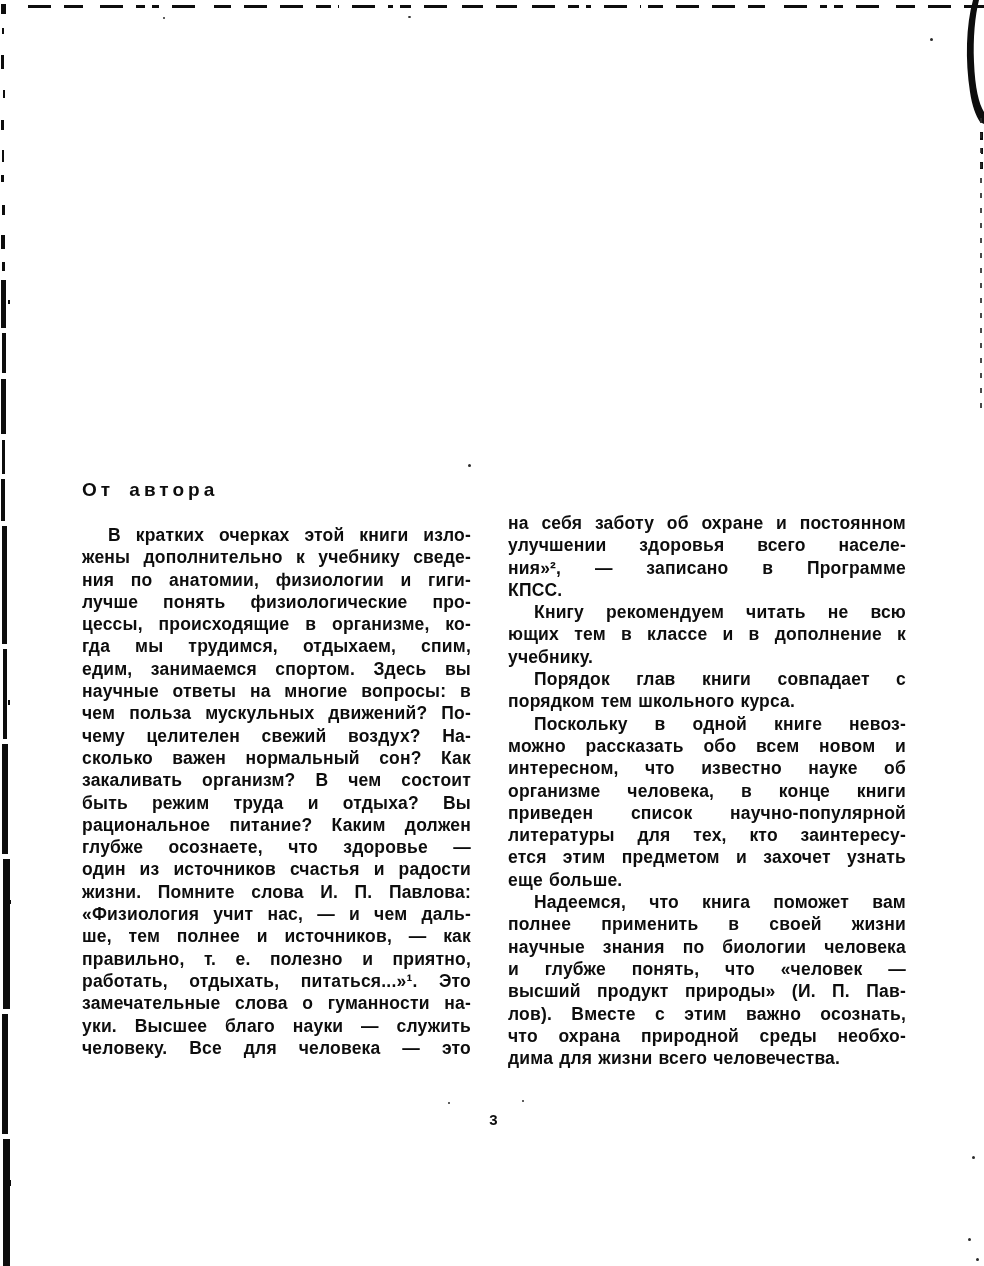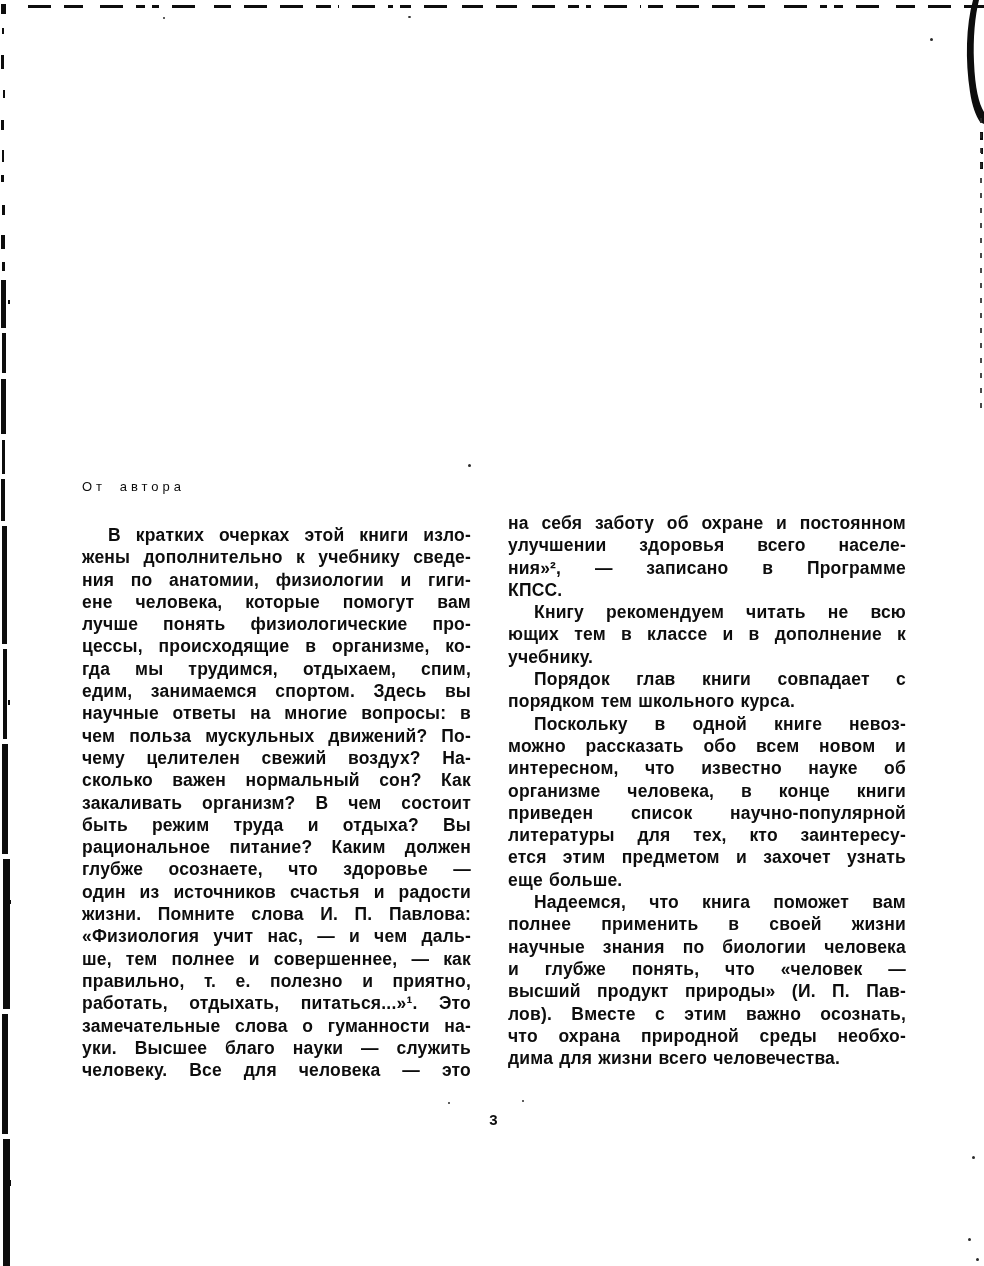--- a/index.html
+++ b/index.html
@@ -15,21 +15,21 @@
       repeating-linear-gradient(90deg,#0d0d0d 0 23px,transparent 23px 36px);
   }
   .left-edge-svg{position:absolute;left:0;top:0;}
   .corner-svg{position:absolute;right:0;top:0;}
   .right-dots{
     position:absolute;right:2px;top:118px;width:2px;height:292px;opacity:.85;
     background:repeating-linear-gradient(180deg,#2a2a2a 0 5px,transparent 5px 15px);
   }
   .heading{
     position:absolute;left:82px;top:479px;margin:0;
-    font-size:13px;font-weight:normal;letter-spacing:4px;word-spacing:6px;
+    font-size:19px;font-weight:bold;letter-spacing:4px;word-spacing:6px;
   }
   .col{
     position:absolute;font-size:17.5px;font-weight:bold;line-height:22.3px;
     letter-spacing:.2px;word-spacing:1px;
   }
   .col-left{left:82px;top:524px;width:389px;}
   .col-right{left:508px;top:512px;width:398px;}
   .line{
     text-align:justify;text-align-last:justify;height:22.3px;overflow:hidden;
     white-space:normal;
@@ -95,37 +95,36 @@
   <div class="dot" style="right:9px;top:1156px;width:3px;height:3px"></div>
   <div class="dot" style="right:13px;top:1238px;width:3px;height:3px"></div>
   <div class="dot" style="right:5px;top:1258px;width:3px;height:3px"></div>
 
   <h1 class="heading">От автора</h1>
 
   <div class="col col-left">
       <div class="line indent">В кратких очерках этой книги изло-</div>
       <div class="line">жены дополнительно к учебнику сведе-</div>
       <div class="line">ния по анатомии, физиологии и гиги-</div>
-      <div class="line">ене человека, которые помогут вам</div>
       <div class="line">лучше понять физиологические про-</div>
       <div class="line">цессы, происходящие в организме, ко-</div>
       <div class="line">гда мы трудимся, отдыхаем, спим,</div>
       <div class="line">едим, занимаемся спортом. Здесь вы</div>
       <div class="line">научные ответы на многие вопросы: в</div>
       <div class="line">чем польза мускульных движений? По-</div>
       <div class="line">чему целителен свежий воздух? На-</div>
       <div class="line">сколько важен нормальный сон? Как</div>
       <div class="line">закаливать организм? В чем состоит</div>
       <div class="line">быть режим труда и отдыха? Вы</div>
       <div class="line">рациональное питание? Каким должен</div>
       <div class="line">глубже осознаете, что здоровье —</div>
       <div class="line">один из источников счастья и радости</div>
       <div class="line">жизни. Помните слова И. П. Павлова:</div>
       <div class="line">«Физиология учит нас, — и чем даль-</div>
-      <div class="line">ше, тем полнее и совершеннее, — как</div>
+      <div class="line">ше, тем полнее и источников, — как</div>
       <div class="line">правильно, т. е. полезно и приятно,</div>
       <div class="line">работать, отдыхать, питаться...»¹. Это</div>
       <div class="line">замечательные слова о гуманности на-</div>
       <div class="line">уки. Высшее благо науки — служить</div>
       <div class="line">человеку. Все для человека — это</div>
     </div>
   <div class="col col-right">
       <div class="line">на себя заботу об охране и постоянном</div>
       <div class="line">улучшении здоровья всего населе-</div>
       <div class="line">ния»², — записано в Программе</div>

